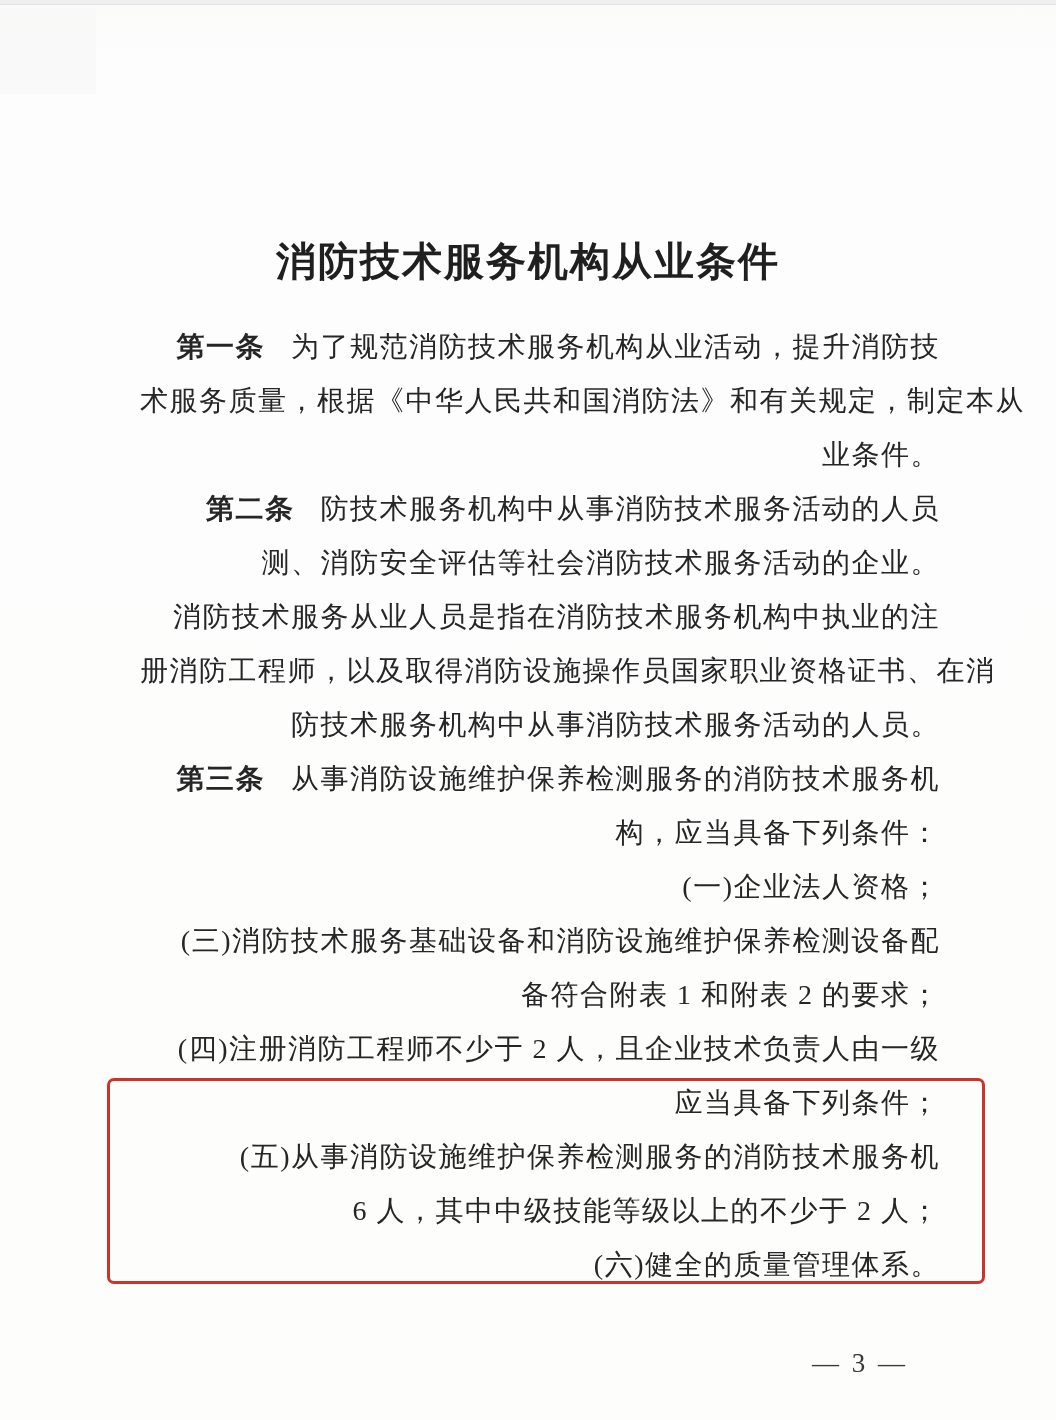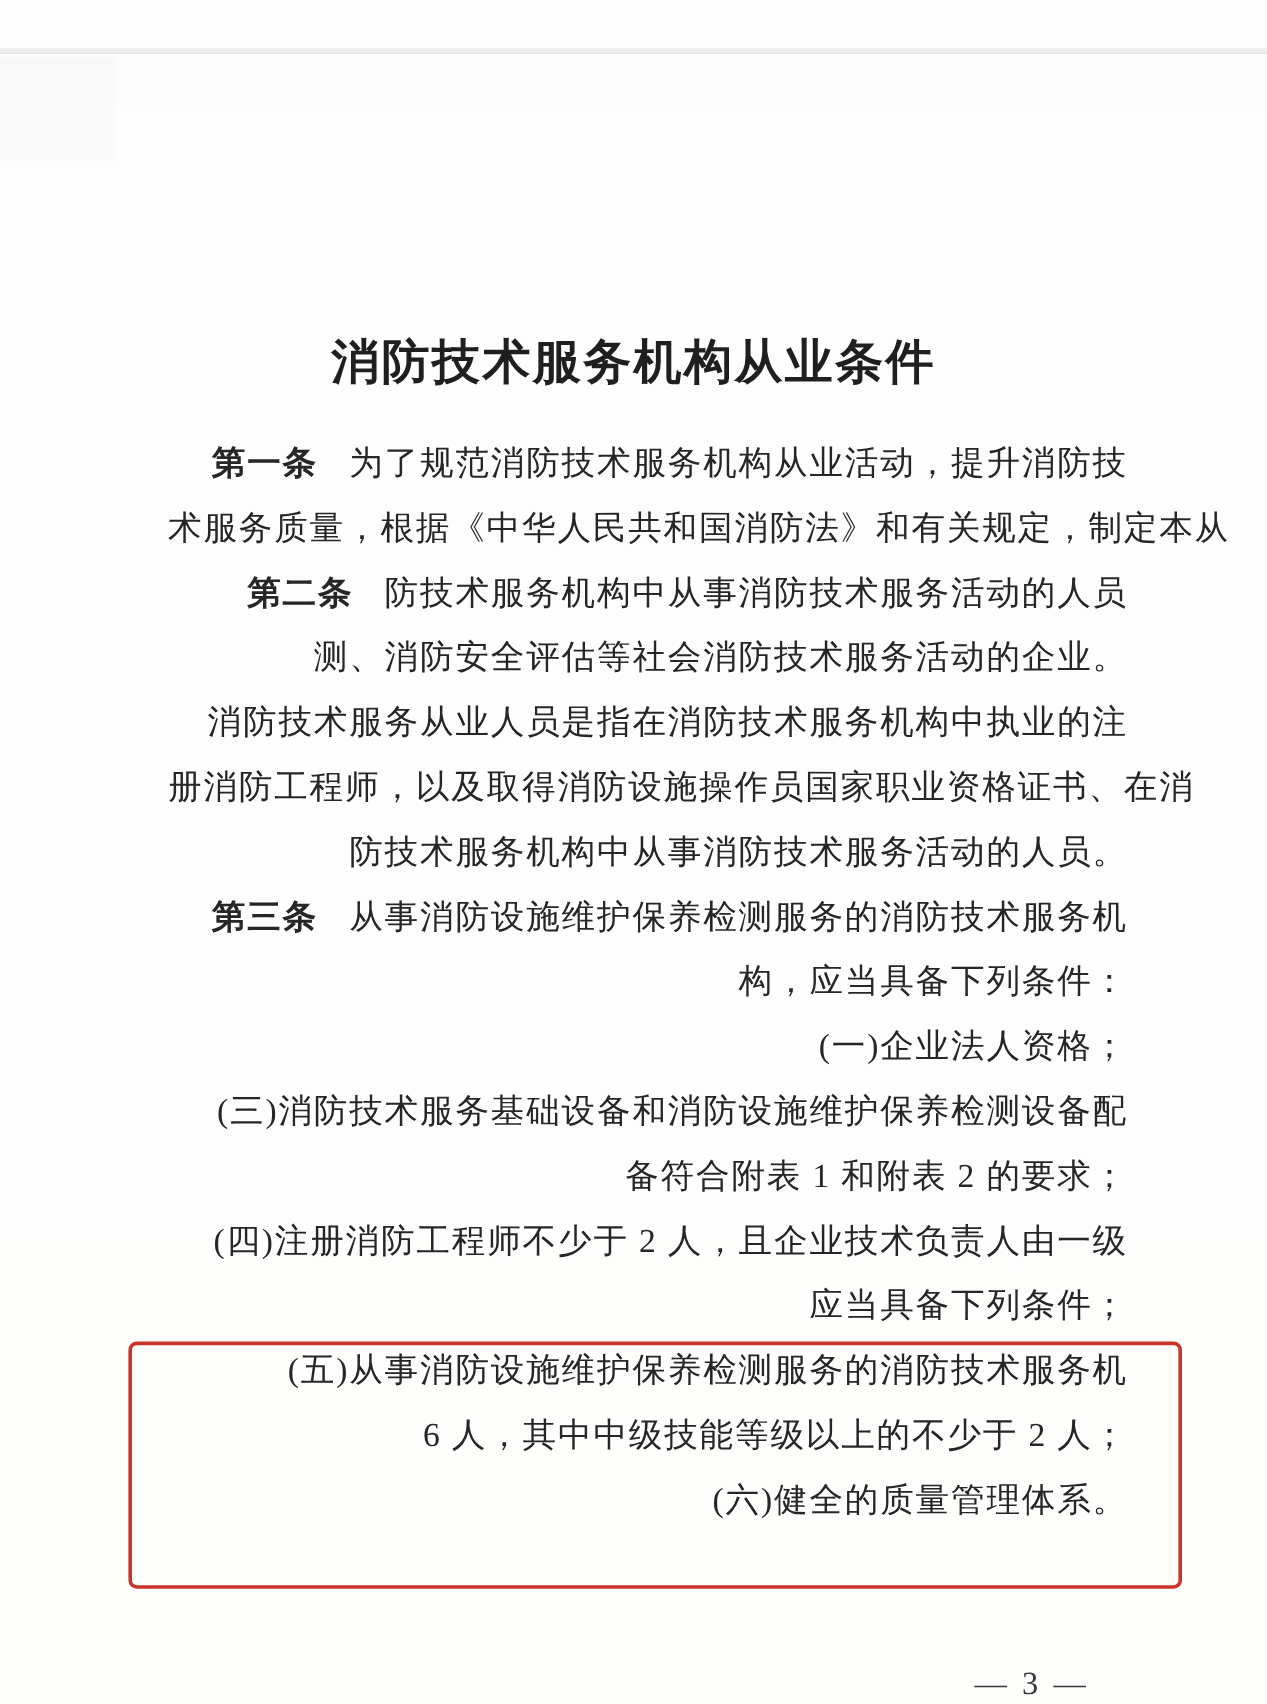--- a/index.html
+++ b/index.html
@@ -7,21 +7,20 @@
     width: 1056px; height: 1420px;
     background: #fdfdfd;
     font-family: "Liberation Serif", "DejaVu Serif", serif;
     color: #262626;
     overflow: hidden;
     position: relative;
   }
   .page {
     position: absolute; inset: 0;
     background: linear-gradient(180deg, #fbfbfa 0%, #fdfdfd 4%, #fdfdfc 100%);
-    margin-top: 40px;
   }
   .top-band {
     position: absolute; top: 0; left: 0; right: 0; height: 4px;
     background: #efefef;
     border-bottom: 1px solid #e3e3e3;
   }
   .smudge {
     position: absolute; top: 8px; left: 0; width: 96px; height: 86px;
     background: #f7f7f7; opacity: .6;
   }
@@ -68,20 +67,21 @@
 
   <div class="top-band"></div>
   <div class="smudge"></div>
 
   <h1 class="title">消防技术服务机构从业条件</h1>
 
   <div class="doc-body">
 
     <div class="line indent"><span class="label">第一条</span><span>为了规范消防技术服务机构从业活动，提升消防技</span></div>
     <div class="line"><span>术服务质量，根据《中华人民共和国消防法》和有关规定，制定本从</span></div>
+    <div class="line"><span>业条件。</span></div>
 
     <div class="line indent"><span class="label">第二条</span><span>防技术服务机构中从事消防技术服务活动的人员</span></div>
     <div class="line"><span>测、消防安全评估等社会消防技术服务活动的企业。</span></div>
 
     <div class="line indent"><span>消防技术服务从业人员是指在消防技术服务机构中执业的注</span></div>
     <div class="line"><span>册消防工程师，以及取得消防设施操作员国家职业资格证书、在消</span></div>
     <div class="line"><span>防技术服务机构中从事消防技术服务活动的人员。</span></div>
 
     <div class="line indent"><span class="label">第三条</span><span>从事消防设施维护保养检测服务的消防技术服务机</span></div>
     <div class="line"><span>构，应当具备下列条件：</span></div>

